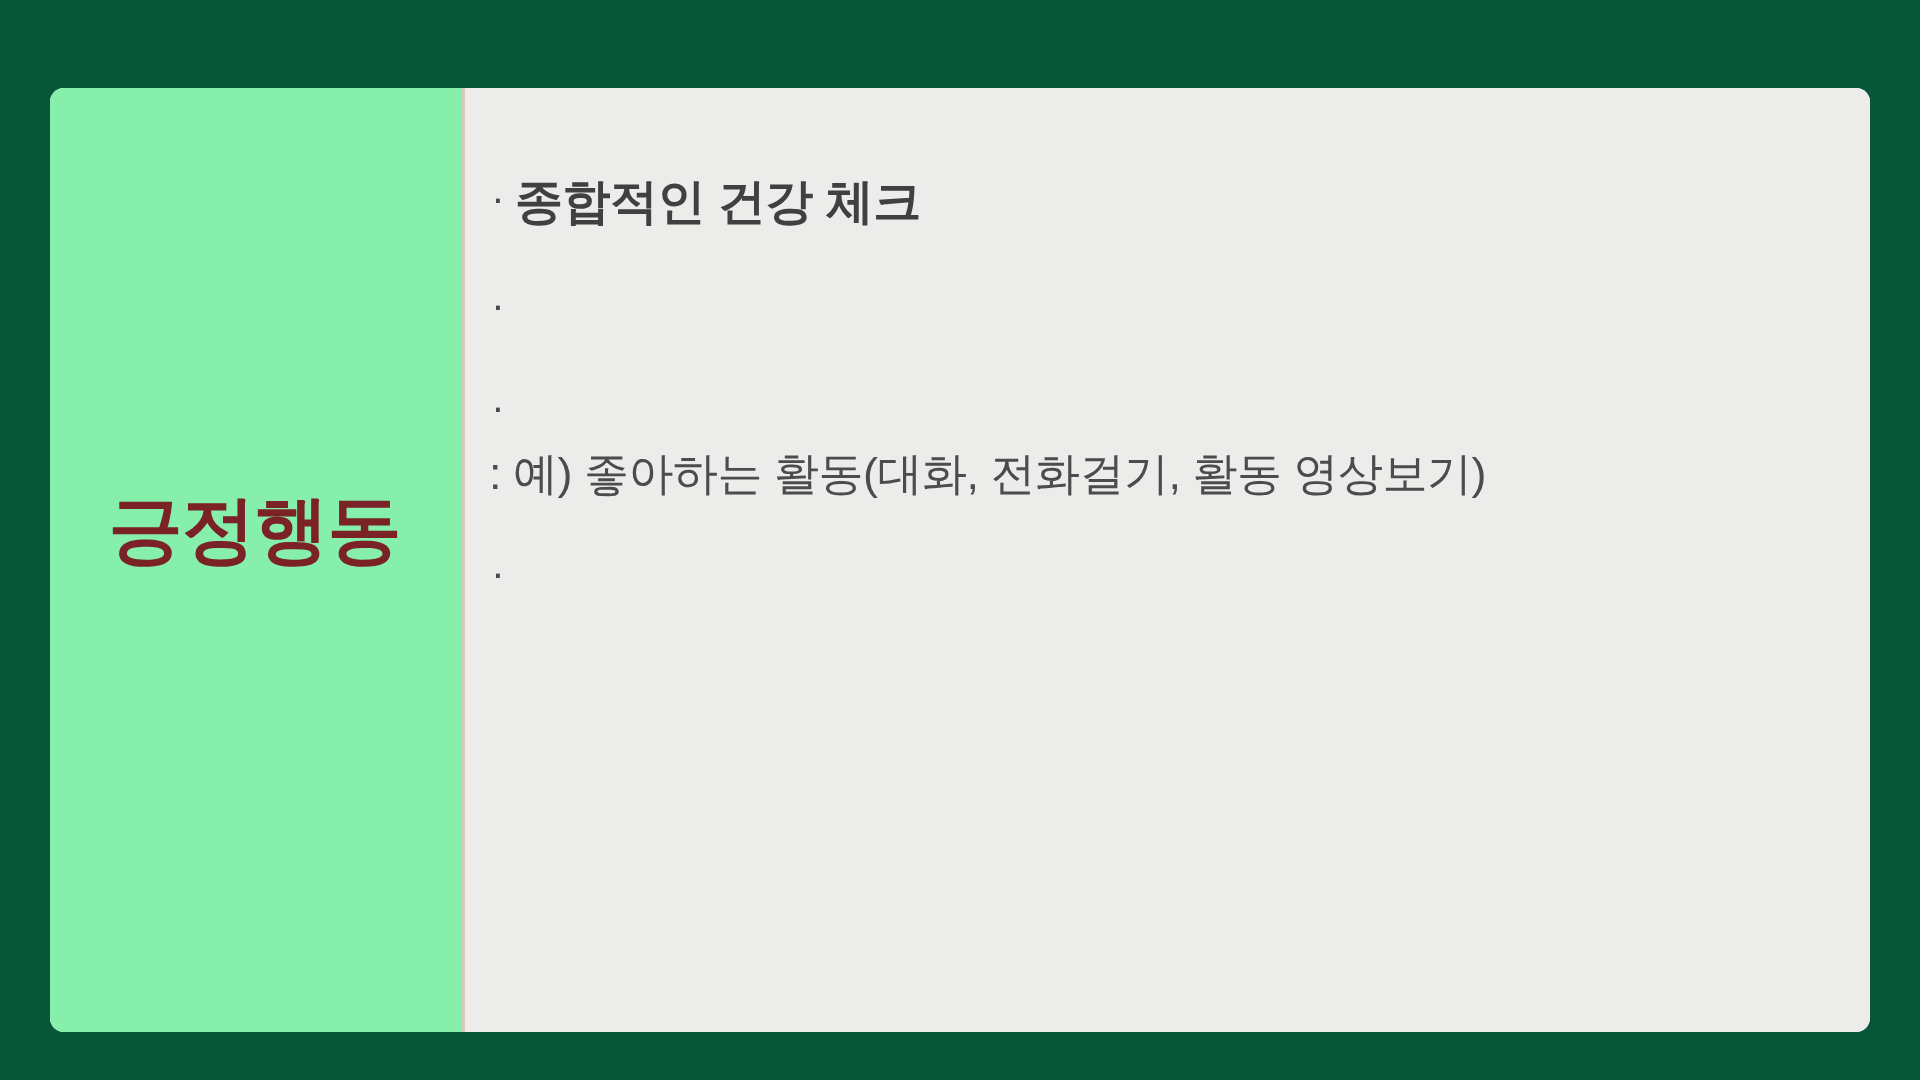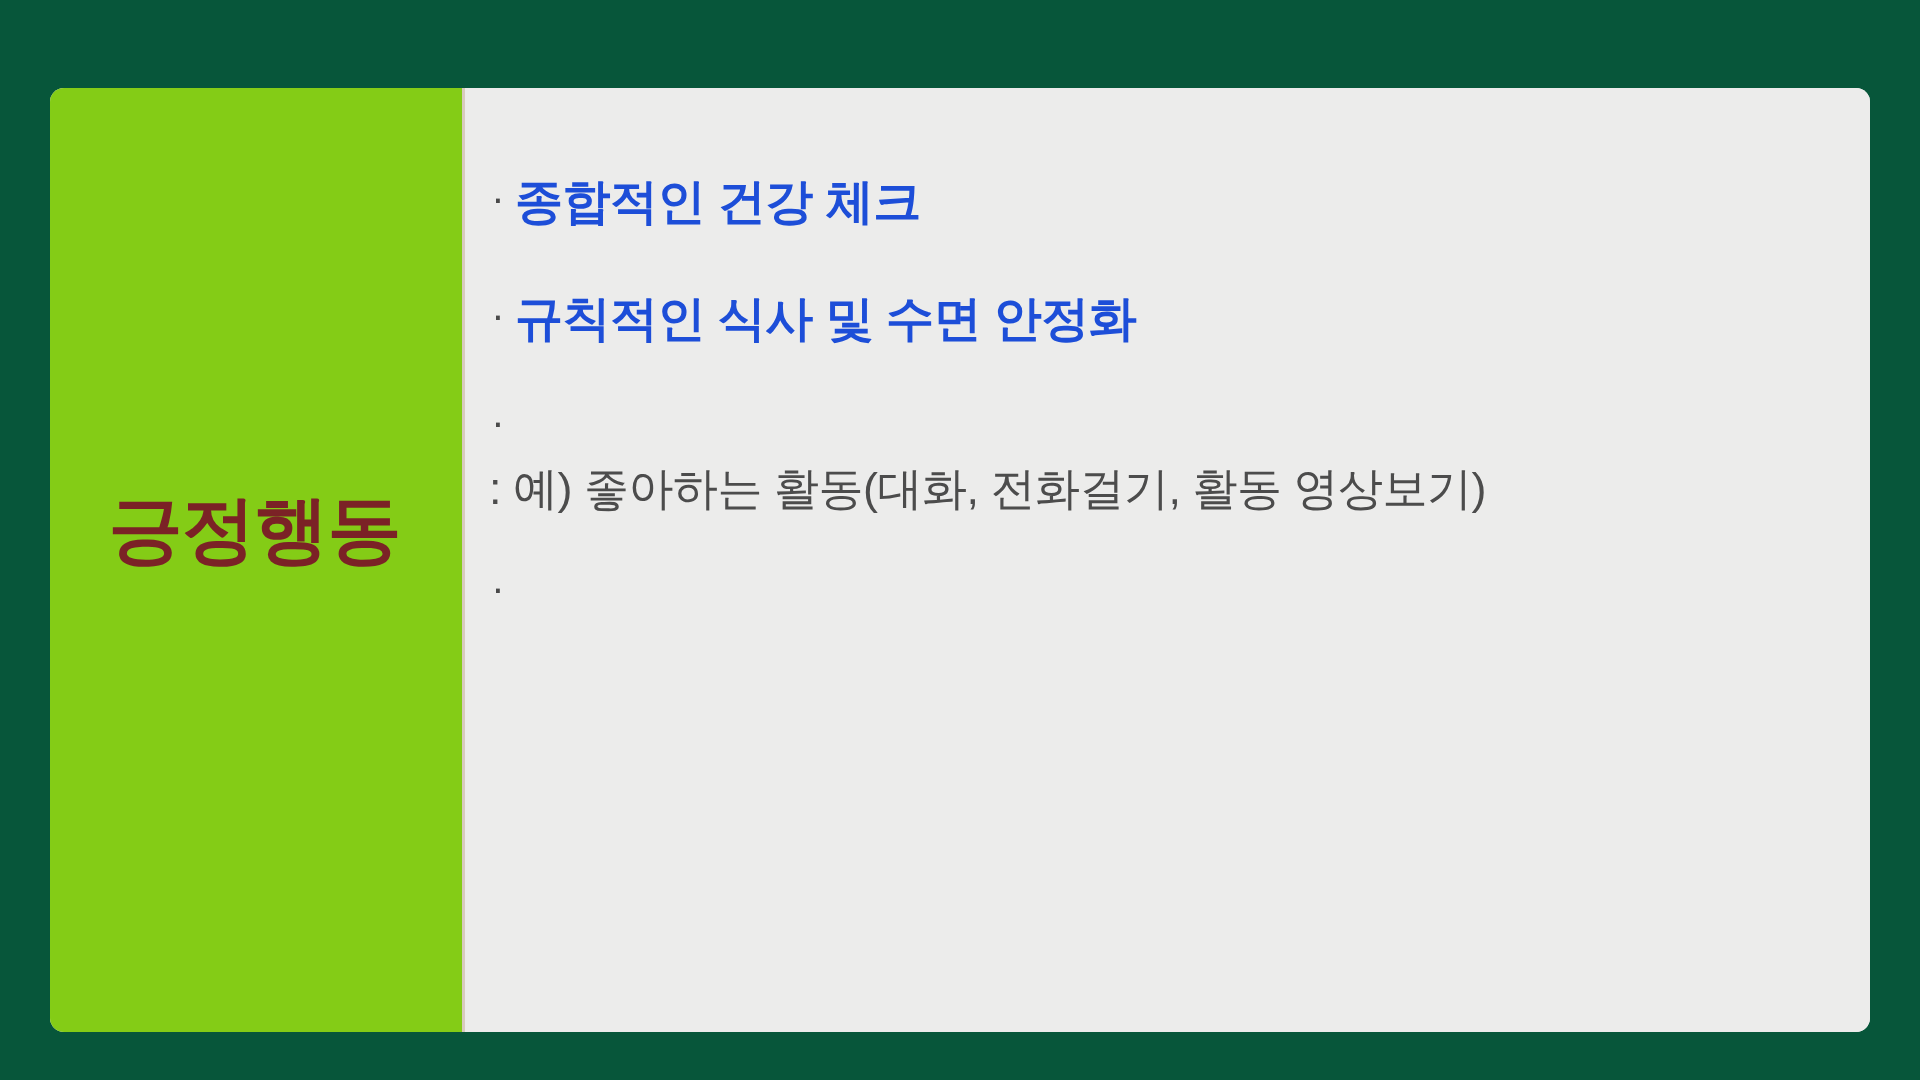--- a/index.html
+++ b/index.html
@@ -34,21 +34,21 @@
     display: flex;
     flex-direction: row;
     overflow: hidden;
     box-shadow: 0 0 0 0 rgba(0,0,0,0);
   }
 
   
   .title-panel {
     width: 415px;
     min-width: 415px;
-    background: #84cc16;
+    background: #86efac;
     display: flex;
     align-items: center;
     justify-content: center;
     position: relative;
     box-sizing: border-box;
     padding-right: 6px;
   }
 
   .title-panel::after {
     content: "";
@@ -102,21 +102,21 @@
     min-width: 34px;
     color: #4a4a4a;
     font-size: 40px;
     line-height: 1;
     position: relative;
     top: -6px;
     text-align: center;
   }
 
   .bullet-text {
-    color: #1d4ed8;
+    color: #404040;
     font-size: 48px;
     font-weight: 700;
     line-height: 1.15;
     letter-spacing: -0.5px;
     white-space: nowrap;
   }
 
   .sub-row {
     display: flex;
     flex-direction: row;
@@ -153,21 +153,20 @@
 
     <div class="content-panel">
 
       <div class="bullet-row">
         <span class="bullet-dot">·</span>
         <span class="bullet-text">종합적인 건강 체크</span>
       </div>
 
       <div class="bullet-row">
         <span class="bullet-dot">·</span>
-        <span class="bullet-text">규칙적인 식사 및 수면 안정화</span>
       </div>
 
       <div class="bullet-row tight">
         <span class="bullet-dot">·</span>
       </div>
 
       <div class="sub-row">
         <span class="sub-text">: 예) 좋아하는 활동(대화, 전화걸기, 활동 영상보기)</span>
       </div>
 

